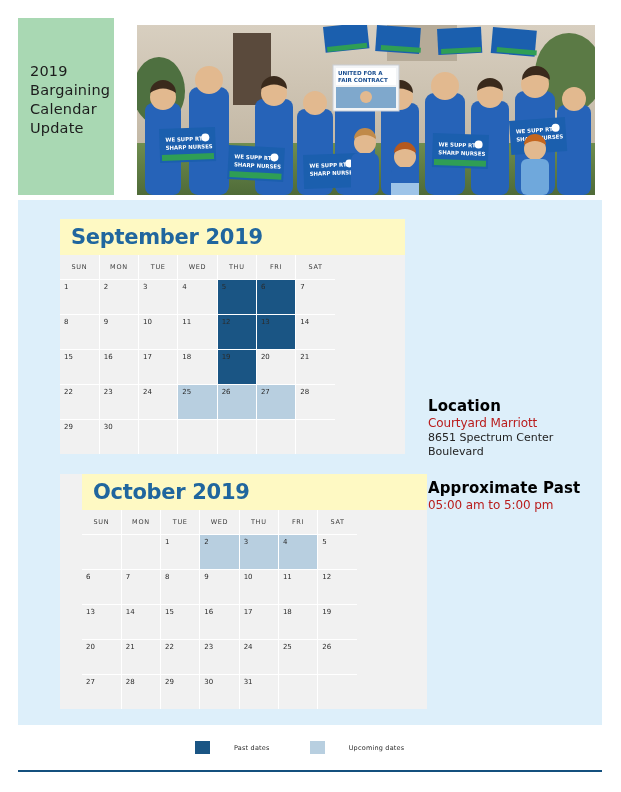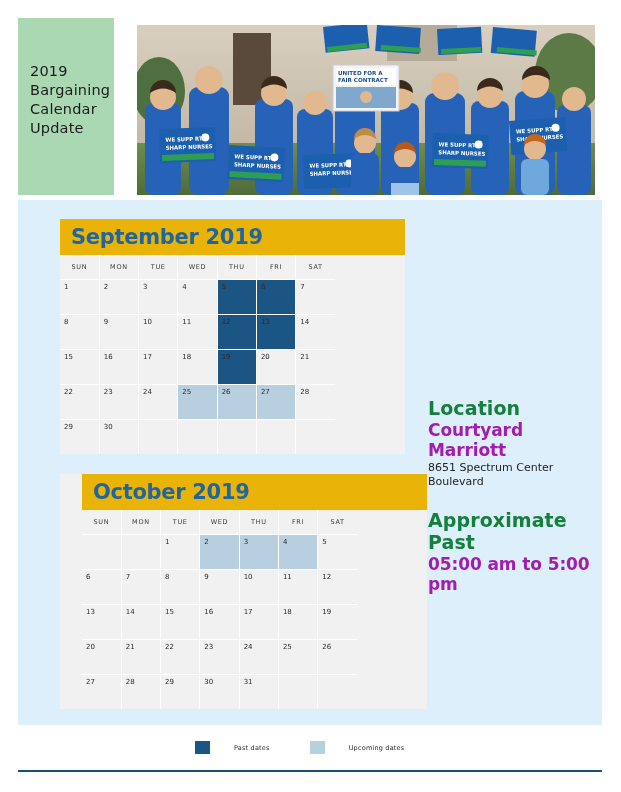--- a/index.html
+++ b/index.html
@@ -71,21 +71,21 @@
   
   .calendar {
     position: absolute;
     width: 345px;
     background: #f1f1f1;
   }
   #sep-cal { left: 42px; top: 19px; }
   #oct-cal { left: 42px; top: 274px; padding-left: 22px; }
 
   .cal-title-bar {
-    background: #eab308;
+    background: #fef9c3;
     height: 36px;
     display: flex;
     align-items: center;
     padding-left: 11px;
     box-sizing: border-box;
   }
   .cal-title {
     font-family: "DejaVu Sans", sans-serif;
     font-size: 21px;
     font-weight: bold;
@@ -136,31 +136,31 @@
 
   
   .info {
     position: absolute;
     left: 410px;
     top: 197px;
     width: 175px;
   }
   .info-head {
     font-family: "DejaVu Sans", sans-serif;
-    font-size: 19px;
+    font-size: 15px;
     font-weight: bold;
-    color: #15803d;
+    color: #000000;
     letter-spacing: 0.1px;
     margin-bottom: 1px;
   }
   .info-strong {
     font-family: "DejaVu Sans", sans-serif;
-    font-size: 17px;
-    font-weight: bold;
-    color: #a21caf;
+    font-size: 12px;
+    font-weight: normal;
+    color: #b91c1c;
     letter-spacing: -0.1px;
     margin-bottom: 1px;
   }
   .info-sub {
     font-family: "DejaVu Sans", sans-serif;
     font-size: 11px;
     color: #232323;
     line-height: 14px;
     white-space: pre-line;
   }

